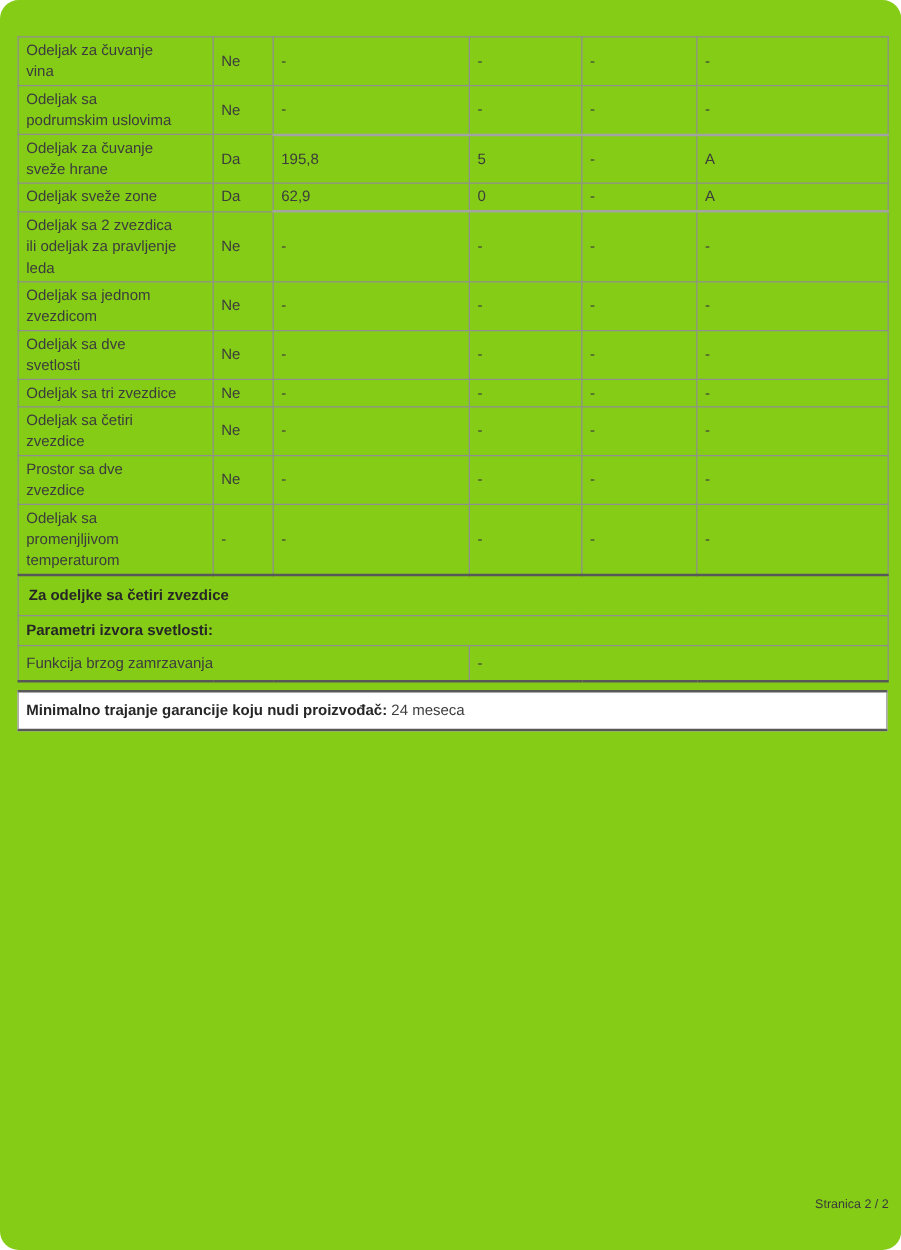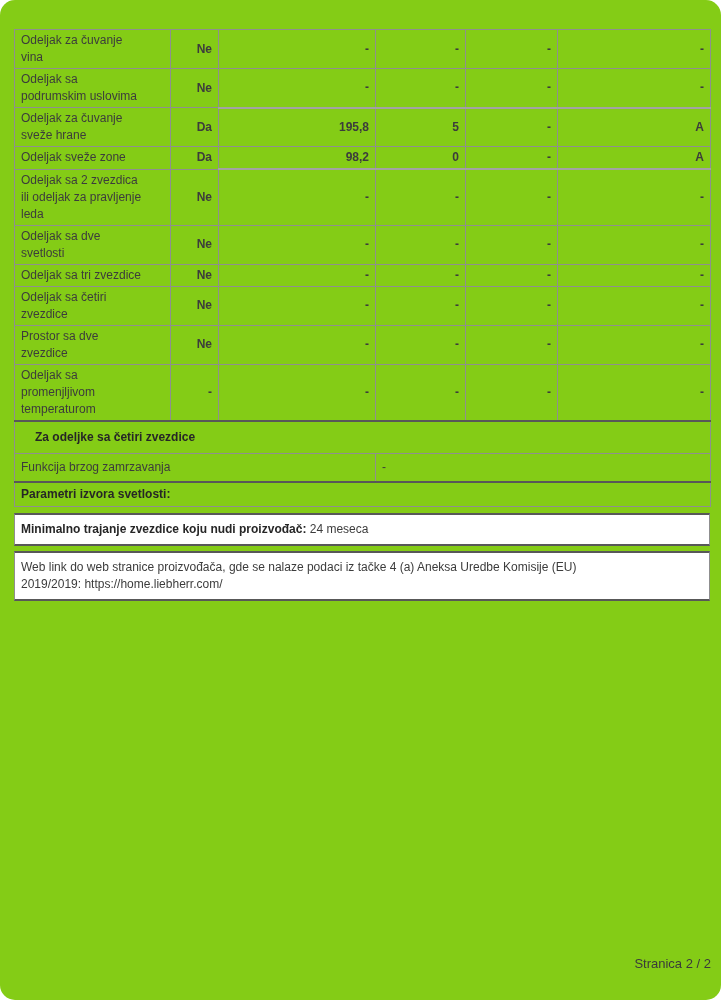--- a/index.html
+++ b/index.html
@@ -27,32 +27,32 @@
     width: 696px;
   }
   td {
     border: 1px solid #8f8f8f;
     padding: 2px 6px;
     vertical-align: middle;
     line-height: 17px;
     overflow: hidden;
   }
   .label-cell { white-space: pre-line; text-align: left; }
-  .c { text-align: right; font-weight: bold; }
+  .c { text-align: left; }
   .l { text-align: left; }
   
   .em-t { border-top: 2px solid #a3a3a3; }
   .em-b { border-bottom: 2px solid #a3a3a3; }
   
   .thick-t { border-top: 2px solid #585858; }
   .thick-b { border-bottom: 2px solid #585858; }
   .section-td {
     font-weight: bold;
     color: #262626;
-    padding: 7px 20px;
+    padding: 7px 8px;
   }
   .section-td.tight { padding: 3px 6px; }
   .ff-td { padding: 5px 6px; }
   .seg-gap4 { margin-top: 4px; }
   .box {
     width: 696px;
     border: 1px solid #8f8f8f;
     border-top: 2px solid #585858;
     border-bottom: 2px solid #585858;
     line-height: 17px;
@@ -61,21 +61,21 @@
   .box.warranty { padding: 6px 6px; margin-top: 6px; }
   .box.addinfo  { padding: 3px 6px; margin-top: 5px; font-weight: bold; color: #262626; }
   .box.weblink  { padding: 6px 6px; margin-top: 5px; }
   .bold-label { font-weight: bold; color: #262626; }
   .pre-line { white-space: pre-line; }
   .url-text { color: #3c3c3c; text-decoration: none; }
   .footer-note {
     position: absolute;
     top: 958px;
     right: 10px;
-    font-size: 13px;
+    font-size: 10px;
     line-height: 12px;
     color: #3a3a3a;
   }
 </style>
 </head>
 <body>
 
 <div class="page">
   <div class="content">
 
@@ -112,29 +112,38 @@
 sveže hrane</td>
             <td class="c">Da</td>
             <td class="c em-t">195,8</td>
             <td class="c em-t">5</td>
             <td class="c em-t">-</td>
             <td class="c em-t">A</td>
           </tr>
           <tr>
             <td class="label-cell">Odeljak sveže zone</td>
             <td class="c">Da</td>
-            <td class="c em-b">98,2</td>
+            <td class="c em-b">62,9</td>
             <td class="c em-b">0</td>
             <td class="c em-b">-</td>
             <td class="c em-b">A</td>
           </tr>
           <tr>
             <td class="label-cell">Odeljak sa 2 zvezdica
 ili odeljak za pravljenje
 leda</td>
+            <td class="c">Ne</td>
+            <td class="c">-</td>
+            <td class="c">-</td>
+            <td class="c">-</td>
+            <td class="c">-</td>
+          </tr>
+          <tr>
+            <td class="label-cell">Odeljak sa jednom
+zvezdicom</td>
             <td class="c">Ne</td>
             <td class="c">-</td>
             <td class="c">-</td>
             <td class="c">-</td>
             <td class="c">-</td>
           </tr>
           <tr>
             <td class="label-cell">Odeljak sa dve
 svetlosti</td>
             <td class="c">Ne</td>
@@ -178,36 +187,32 @@
             <td class="c">-</td>
             <td class="c">-</td>
             <td class="c">-</td>
           </tr>
         </tbody>
       <tbody>
         <tr>
           <td colspan="6" class="section-td thick-t">Za odeljke sa četiri zvezdice</td>
         </tr>
         <tr>
+          <td colspan="6" class="section-td tight">Parametri izvora svetlosti:</td>
+        </tr>
+        <tr>
           <td colspan="3" class="ff-td thick-b">Funkcija brzog zamrzavanja</td>
           <td colspan="3" class="ff-td l thick-b">-</td>
         </tr>
-        <tr>
-          <td colspan="6" class="section-td tight">Parametri izvora svetlosti:</td>
-        </tr>
       </tbody>
     </table>
 
 
     <div class="box warranty">
-      <span class="bold-label">Minimalno trajanje zvezdice koju nudi proizvođač:</span><span> 24 meseca</span>
+      <span class="bold-label">Minimalno trajanje garancije koju nudi proizvođač:</span><span> 24 meseca</span>
     </div>
 
 
-    <div class="box weblink">
-      <span class="pre-line">Web link do web stranice proizvođača, gde se nalaze podaci iz tačke 4 (a) Aneksa Uredbe Komisije (EU)
-2019/2019:  </span><a class="url-text" href="#">https://home.liebherr.com/</a>
-    </div>
 
   </div>
 
   <div class="footer-note">Stranica 2 / 2</div>
 </div>
 
 </body></html>

